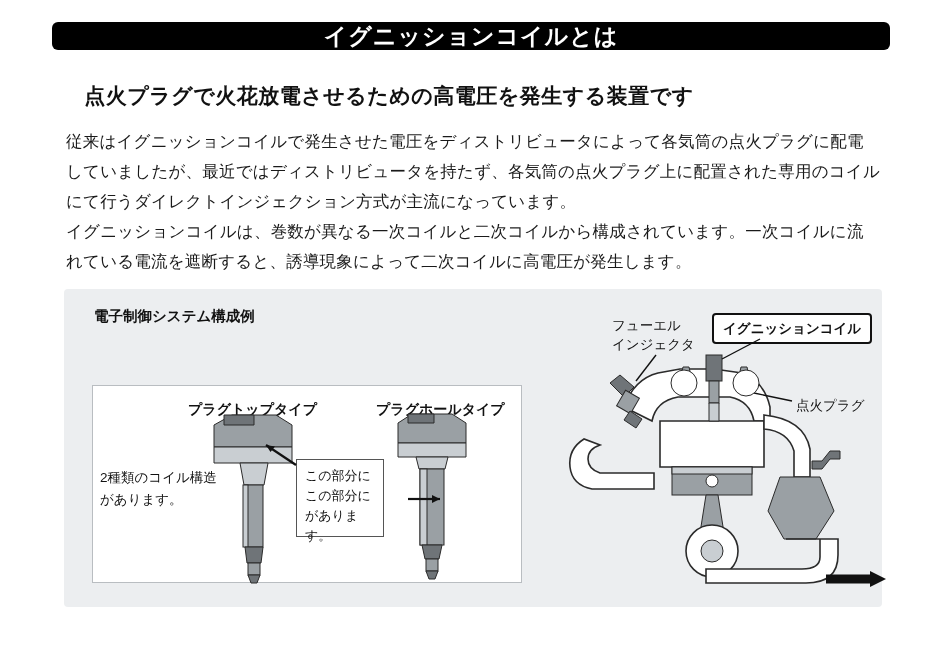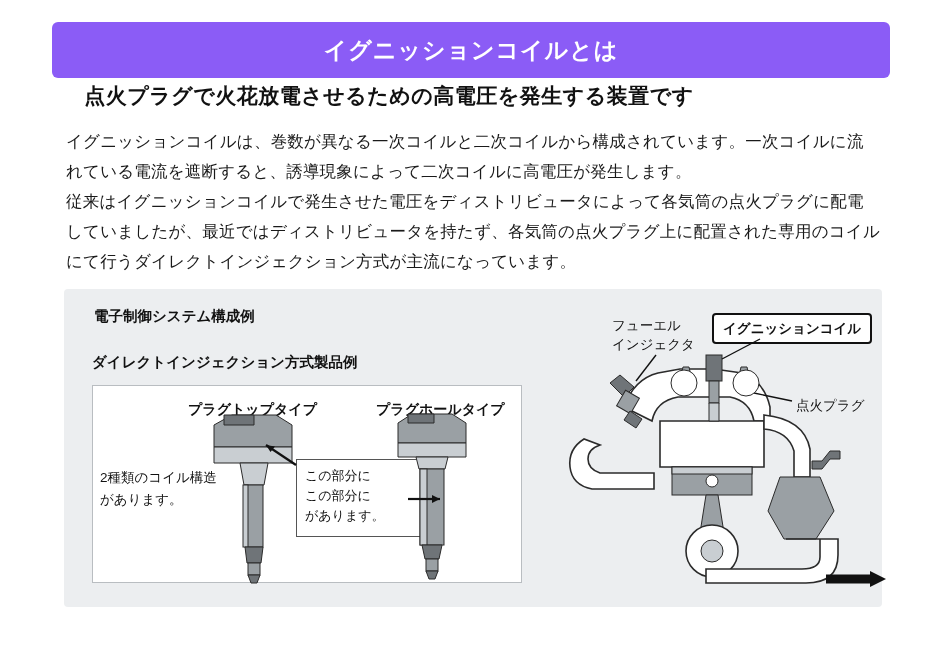--- a/index.html
+++ b/index.html
@@ -18,22 +18,22 @@
     background: #ffffff;
     overflow: hidden;
   }
 
   
   .title-bar {
     position: absolute;
     left: 52px;
     top: 22px;
     width: 838px;
-    height: 56px;
-    background: #8b5cf6;
+    height: 28px;
+    background: #000000;
     border-radius: 6px;
     display: flex;
     align-items: center;
     justify-content: center;
   }
   .title-bar .title-text {
     color: #ffffff;
     font-size: 23px;
     font-weight: bold;
     letter-spacing: 1px;
@@ -117,21 +117,21 @@
     left: 36px;
     top: 178px;
     font-size: 13.5px;
     line-height: 22px;
     color: #111;
   }
   .note-box {
     position: absolute;
     left: 232px;
     top: 170px;
-    width: 129px;
+    width: 88px;
     height: 78px;
     border: 1px solid #555;
     background: #fff;
     font-size: 13px;
     line-height: 20px;
     color: #111;
     padding: 6px 8px;
     box-sizing: border-box;
   }
 
@@ -169,28 +169,27 @@
 
 <div id="page">
 
   <div class="title-bar">
     <span class="title-text">イグニッションコイルとは</span>
   </div>
 
   <div class="subtitle">点火プラグで火花放電させるための高電圧を発生する装置です</div>
 
   <div class="body-copy">
+    <p>従来はイグニッションコイルで発生させた電圧をディストリビュータによって各気筒の点火プラグに配電していましたが、最近ではディストリビュータを持たず、各気筒の点火プラグ上に配置された専用のコイルにて行うダイレクトインジェクション方式が主流になっています。</p>
     <p>イグニッションコイルは、巻数が異なる一次コイルと二次コイルから構成されています。一次コイルに流れている電流を遮断すると、誘導現象によって二次コイルに高電圧が発生します。</p>
-    <p>従来はイグニッションコイルで発生させた電圧をディストリビュータによって各気筒の点火プラグに配電していましたが、最近ではディストリビュータを持たず、各気筒の点火プラグ上に配置された専用のコイルにて行うダイレクトインジェクション方式が主流になっています。</p>
   </div>
 
   <div class="figure-panel">
 
     <div class="figure-caption">電子制御システム構成例</div>
-    <div class="inner-title">ダイレクトインジェクション方式製品例</div>
 
     <div class="inner-box"></div>
 
     <div class="plug-label top-type">プラグトップタイプ</div>
     <div class="plug-label hole-type">プラグホールタイプ</div>
 
     <div class="note-left">
       <div>2種類のコイル構造</div>
       <div>があります。</div>
     </div>

